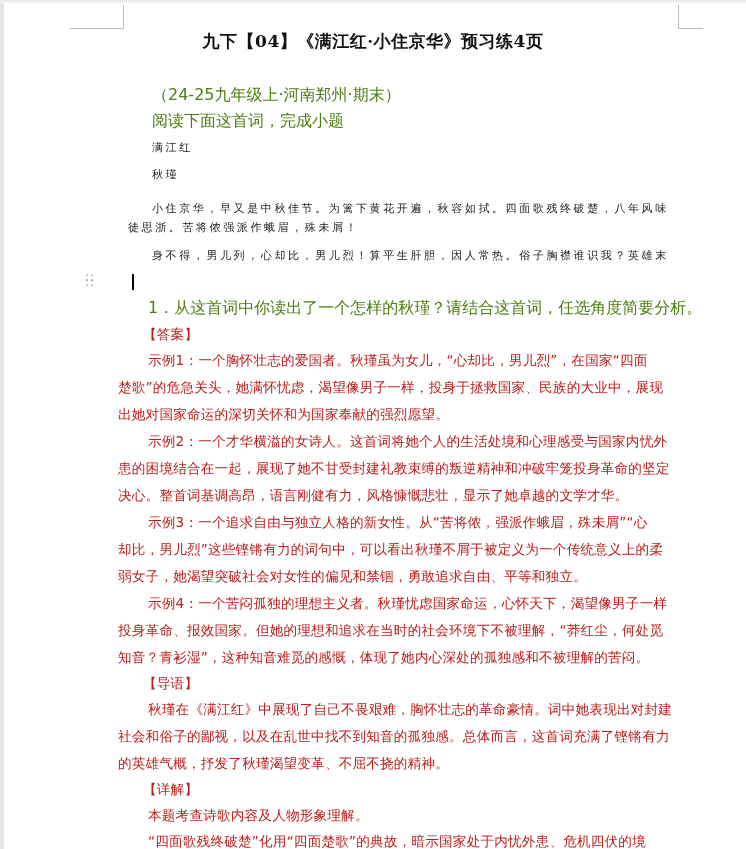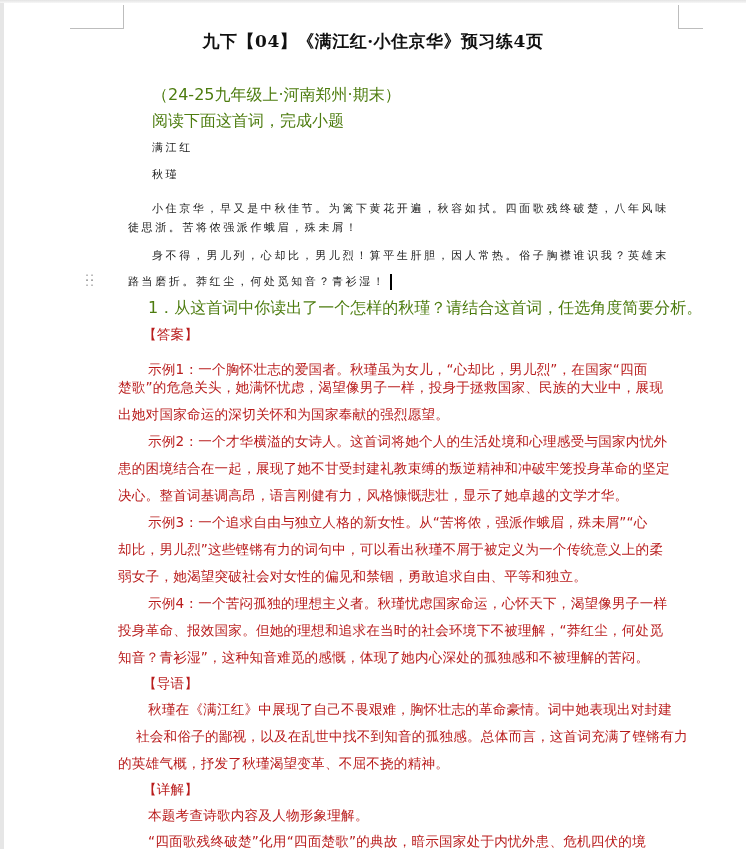--- a/index.html
+++ b/index.html
@@ -96,47 +96,47 @@
 
 <div class="line" style="left:152px; top:85px;">（24-25九年级上·河南郑州·期末）</div>
 <div class="line" style="left:152px; top:111px;">阅读下面这首词，完成小题</div>
 
 <div class="line poem" style="left:152px; top:138px;">满江红</div>
 <div class="line poem" style="left:152px; top:165px;">秋瑾</div>
 
 <div class="line poem" style="left:152px; top:192px;margin-top:7px;">小住京华，早又是中秋佳节。为篱下黄花开遍，秋容如拭。四面歌残终破楚，八年风味</div>
 <div class="line poem" style="left:128px; top:218px;text-align:right;">徒思浙。苦将侬强派作蛾眉，殊未屑！</div>
 <div class="line poem" style="left:152px; top:246px;">身不得，男儿列，心却比，男儿烈！算平生肝胆，因人常热。俗子胸襟谁识我？英雄末</div>
-<div class="line poem" style="left:128px; top:272px;"><span>路当磨折。莽红尘，何处觅知音？青衫湿！</span><span class="cursor"></span></div>
+<div class="line poem" style="left:128px; top:272px;"><span class="cursor"></span></div>
 
 <div class="drag-handle">
   <span>::</span>
   <span>::</span>
 </div>
 
 <div class="line" style="left:148px; top:298px;">1．从这首词中你读出了一个怎样的秋瑾？请结合这首词，任选角度简要分析。</div>
 
 <div class="line red" style="left:143px; top:324px;">【答案】</div>
 
-<div class="line red" style="left:148px; top:350px;margin-top:9px;">示例1：一个胸怀壮志的爱国者。秋瑾虽为女儿，“心却比，男儿烈”，在国家“四面</div>
+<div class="line red" style="left:148px; top:350px;">示例1：一个胸怀壮志的爱国者。秋瑾虽为女儿，“心却比，男儿烈”，在国家“四面</div>
 <div class="line red" style="left:118px; top:377px;">楚歌”的危急关头，她满怀忧虑，渴望像男子一样，投身于拯救国家、民族的大业中，展现</div>
 <div class="line red" style="left:118px; top:404px;">出她对国家命运的深切关怀和为国家奉献的强烈愿望。</div>
 
 <div class="line red" style="left:148px; top:431px;">示例2：一个才华横溢的女诗人。这首词将她个人的生活处境和心理感受与国家内忧外</div>
 <div class="line red" style="left:118px; top:458px;">患的困境结合在一起，展现了她不甘受封建礼教束缚的叛逆精神和冲破牢笼投身革命的坚定</div>
 <div class="line red" style="left:118px; top:485px;">决心。整首词基调高昂，语言刚健有力，风格慷慨悲壮，显示了她卓越的文学才华。</div>
 
 <div class="line red" style="left:148px; top:512px;">示例3：一个追求自由与独立人格的新女性。从“苦将侬，强派作蛾眉，殊未屑”“心</div>
 <div class="line red" style="left:118px; top:539px;">却比，男儿烈”这些铿锵有力的词句中，可以看出秋瑾不屑于被定义为一个传统意义上的柔</div>
 <div class="line red" style="left:118px; top:566px;">弱女子，她渴望突破社会对女性的偏见和禁锢，勇敢追求自由、平等和独立。</div>
 
 <div class="line red" style="left:148px; top:593px;">示例4：一个苦闷孤独的理想主义者。秋瑾忧虑国家命运，心怀天下，渴望像男子一样</div>
 <div class="line red" style="left:118px; top:620px;">投身革命、报效国家。但她的理想和追求在当时的社会环境下不被理解，“莽红尘，何处觅</div>
 <div class="line red" style="left:118px; top:647px;">知音？青衫湿”，这种知音难觅的感慨，体现了她内心深处的孤独感和不被理解的苦闷。</div>
 
 <div class="line red" style="left:143px; top:673px;">【导语】</div>
 <div class="line red" style="left:148px; top:699px;">秋瑾在《满江红》中展现了自己不畏艰难，胸怀壮志的革命豪情。词中她表现出对封建</div>
-<div class="line red" style="left:118px; top:726px;margin-left:18px;">社会和俗子的鄙视，以及在乱世中找不到知音的孤独感。总体而言，这首词充满了铿锵有力</div>
+<div class="line red" style="left:118px; top:726px;">社会和俗子的鄙视，以及在乱世中找不到知音的孤独感。总体而言，这首词充满了铿锵有力</div>
 <div class="line red" style="left:118px; top:753px;">的英雄气概，抒发了秋瑾渴望变革、不屈不挠的精神。</div>
 
 <div class="line red" style="left:143px; top:779px;">【详解】</div>
 <div class="line red" style="left:148px; top:805px;">本题考查诗歌内容及人物形象理解。</div>
 <div class="line red" style="left:148px; top:831px;">“四面歌残终破楚”化用“四面楚歌”的典故，暗示国家处于内忧外患、危机四伏的境</div>
 
 </body></html>

